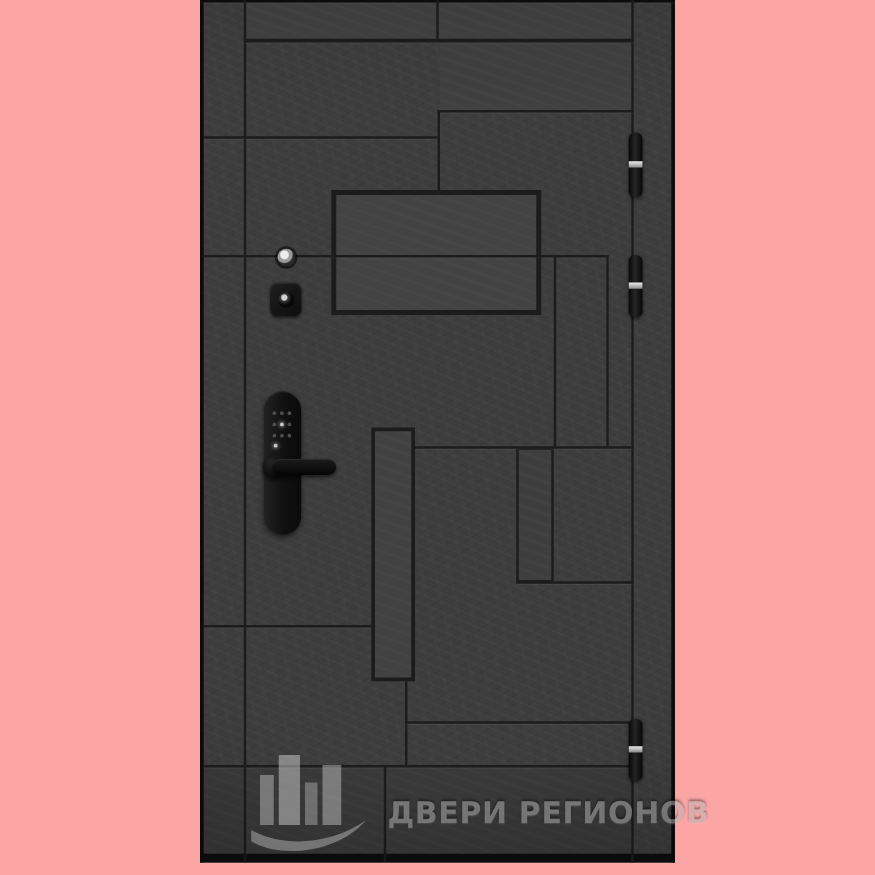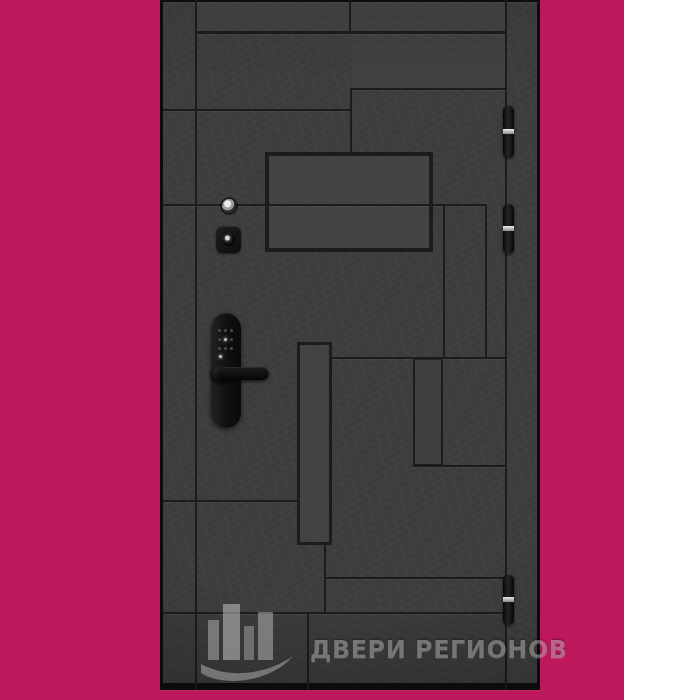--- a/index.html
+++ b/index.html
@@ -1,16 +1,16 @@
 <!DOCTYPE html>
 <html><head>
 <meta charset="utf-8">
 <style>
   html,body{margin:0;padding:0;background:#fff;}
-  .stage{position:relative;width:624px;height:700px;background:#be185d;overflow:hidden;
+  .stage{position:relative;width:700px;height:700px;background:#fca5a5;overflow:hidden;
          font-family:"Liberation Sans",sans-serif;}
   
   .door{position:absolute;left:160px;top:0;width:380px;height:690px;
         background-color:#3d3d3d;
         background-image:
           repeating-linear-gradient(23deg, rgba(255,255,255,.015) 0 2px, rgba(255,255,255,0) 2px 7px),
           repeating-linear-gradient(-31deg, rgba(0,0,0,.05) 0 1px, rgba(0,0,0,0) 1px 6px),
           repeating-linear-gradient(78deg, rgba(255,255,255,.012) 0 3px, rgba(255,255,255,0) 3px 11px);}
   .layer{position:absolute;inset:0;}
   .panel{position:absolute;box-sizing:border-box;

